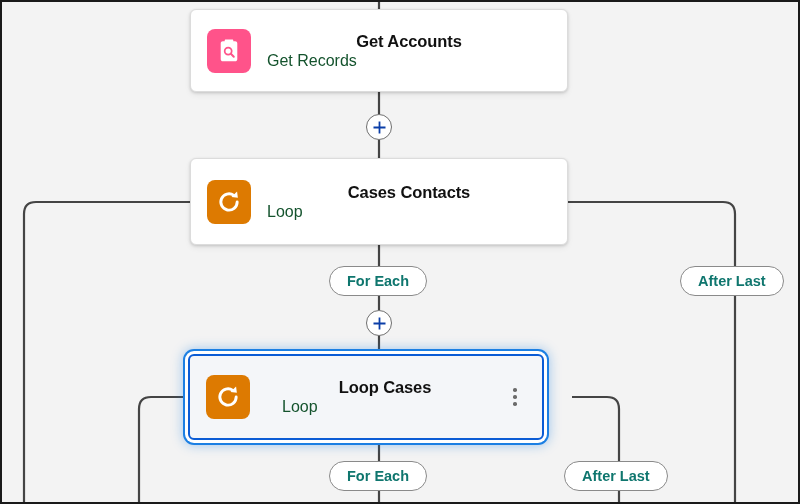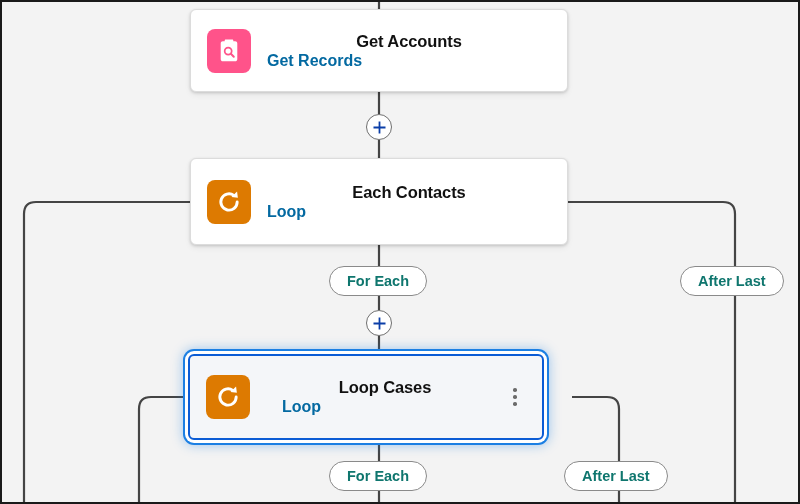--- a/index.html
+++ b/index.html
@@ -79,22 +79,22 @@
   .node-title {
     font-size: 16.5px;
     font-weight: bold;
     color: #111111;
     letter-spacing: -0.1px;
     white-space: nowrap;
     text-align: center;
   }
   .node-subtitle {
     font-size: 16px;
-    font-weight: bold;
-    color: #0369a1;
+    font-weight: normal;
+    color: #14532d;
     white-space: nowrap;
   }
 
   .node-menu {
     flex: 0 0 auto;
     width: 22px;
     height: 30px;
     display: flex;
     flex-direction: column;
     align-items: center;
@@ -199,21 +199,21 @@
   </div>
 
   <div class="node" style="left:188px; top:156px; width:378px; height:87px;">
     <div class="node-icon icon-loop">
       <svg width="28" height="28" viewBox="0 0 24 24" xmlns="http://www.w3.org/2000/svg">
         <path fill="none" stroke="#ffffff" stroke-width="2.5" stroke-linecap="round" d="M19 12 A7 7 0 1 1 16.1 6.3"></path>
         <path fill="#ffffff" d="M18.9 2.9 L19.6 8.4 L14.1 7.7 Z"></path>
       </svg>
     </div>
     <div class="node-text">
-      <div class="node-title">Each Contacts</div>
+      <div class="node-title">Cases Contacts</div>
       <div class="node-subtitle">Loop</div>
     </div>
   </div>
 
   <div class="pill" style="left:327px; top:264px;">For Each</div>
 
   <div class="pill" style="left:678px; top:264px;">After Last</div>
 
   <div class="plus-btn" style="left:364px; top:308px;">
     <svg width="15" height="15" viewBox="0 0 16 16" xmlns="http://www.w3.org/2000/svg">

